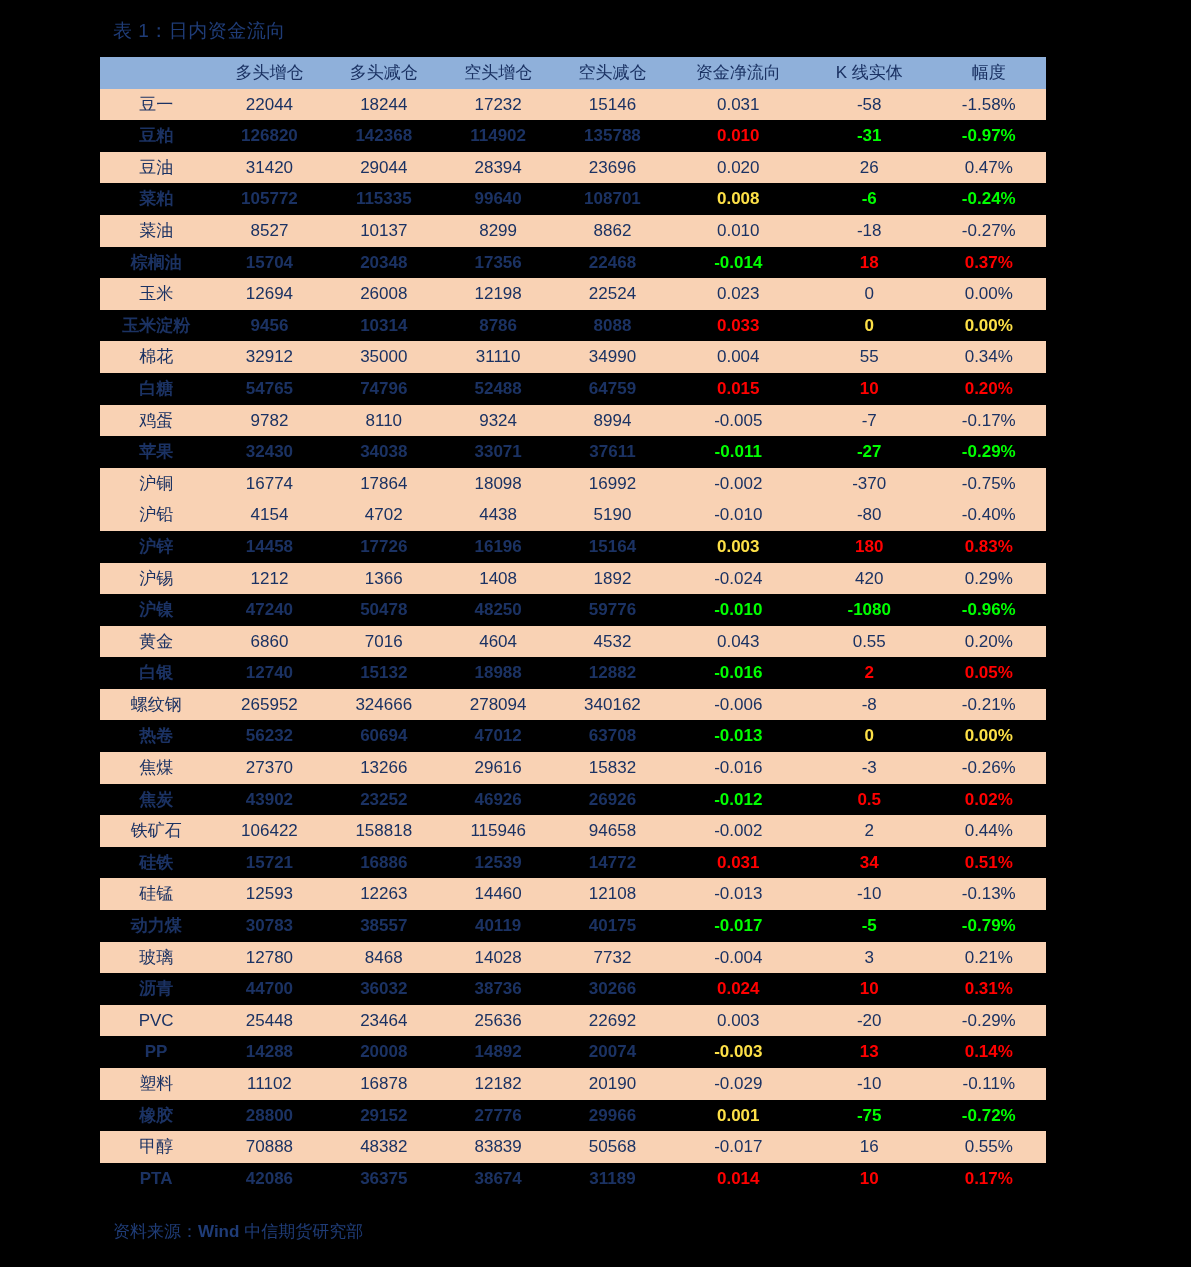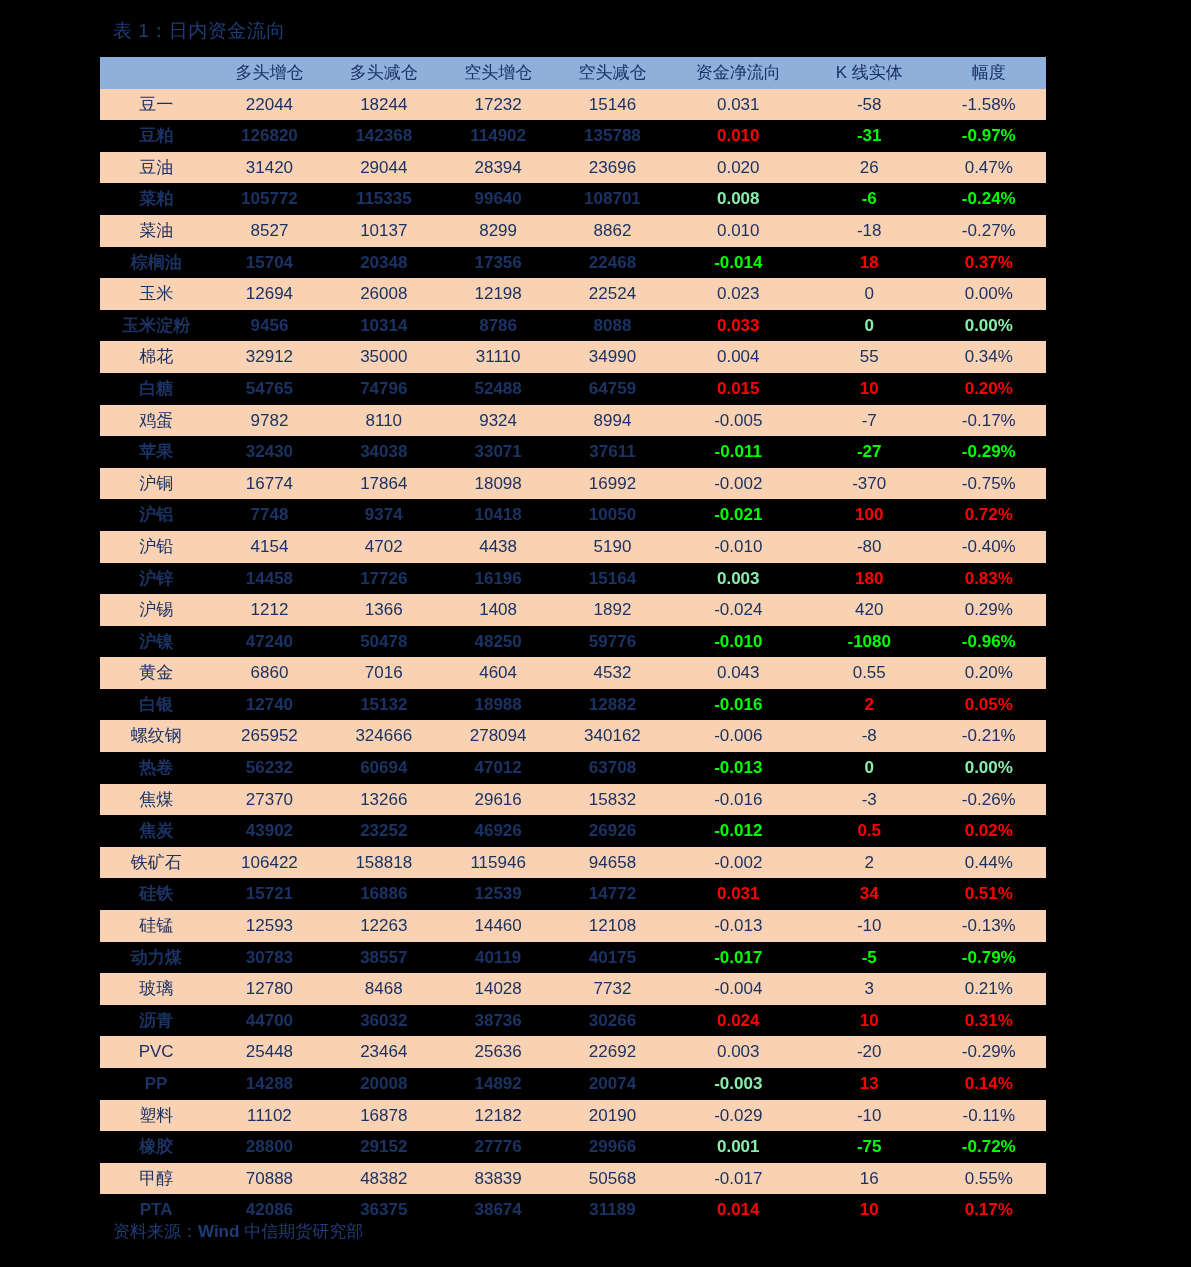--- a/index.html
+++ b/index.html
@@ -66,21 +66,21 @@
 
   td.name{text-align:center;}
 
   
   .v-pos{color:#FF0000;}
   .v-neg{color:#00E000;}
   .v-neu{color:#1B3263;}
 
   tbody tr.even .v-neg{color:#00FF00;}
   tbody tr.even .v-pos{color:#FF0000;}
-  tbody tr.even .v-neu{color:#86efac;}
+  tbody tr.even .v-neu{color:#fde047;}
 
   .footer{
     position:absolute;
     left:113px; top:1220px;
     font-size:17px;
     color:#1F3C77;
     white-space:nowrap;
   }
   .footer .wind{font-weight:bold;}
 </style>
@@ -238,30 +238,20 @@
         <tr class="odd">
           <td class="name">沪铜</td>
           <td>16774</td>
           <td>17864</td>
           <td>18098</td>
           <td>16992</td>
           <td class="v-neu">-0.002</td>
           <td class="v-neg">-370</td>
           <td class="v-neg">-0.75%</td>
         </tr>
-        <tr class="even">
-          <td class="name">沪铝</td>
-          <td>7748</td>
-          <td>9374</td>
-          <td>10418</td>
-          <td>10050</td>
-          <td class="v-neg">-0.021</td>
-          <td class="v-pos">100</td>
-          <td class="v-pos">0.72%</td>
-        </tr>
         <tr class="odd">
           <td class="name">沪铅</td>
           <td>4154</td>
           <td>4702</td>
           <td>4438</td>
           <td>5190</td>
           <td class="v-neg">-0.010</td>
           <td class="v-neg">-80</td>
           <td class="v-neg">-0.40%</td>
         </tr>

